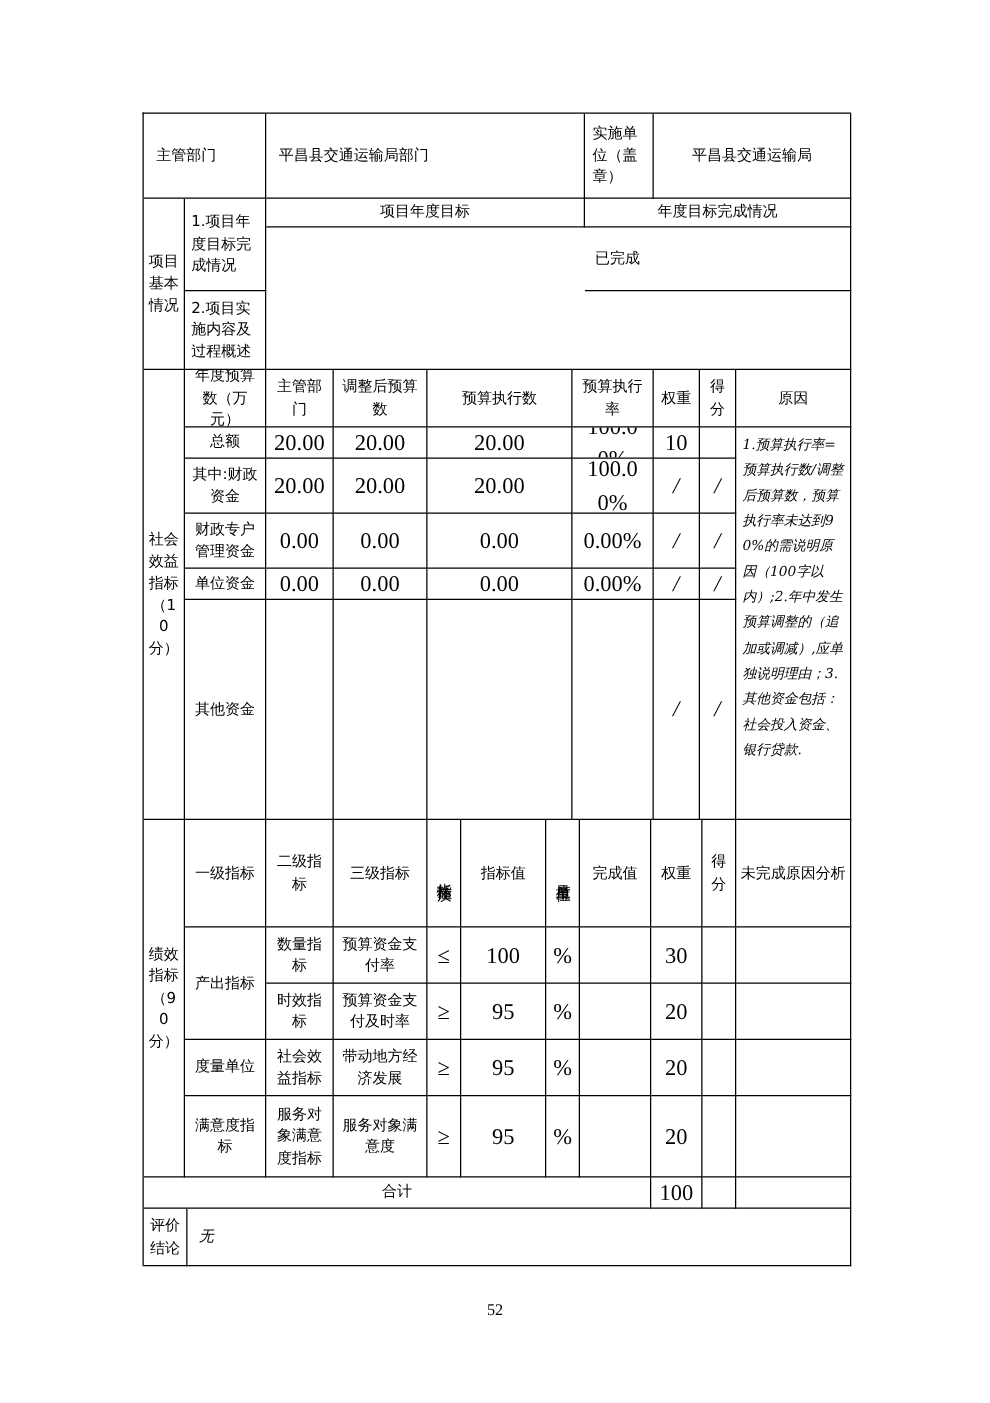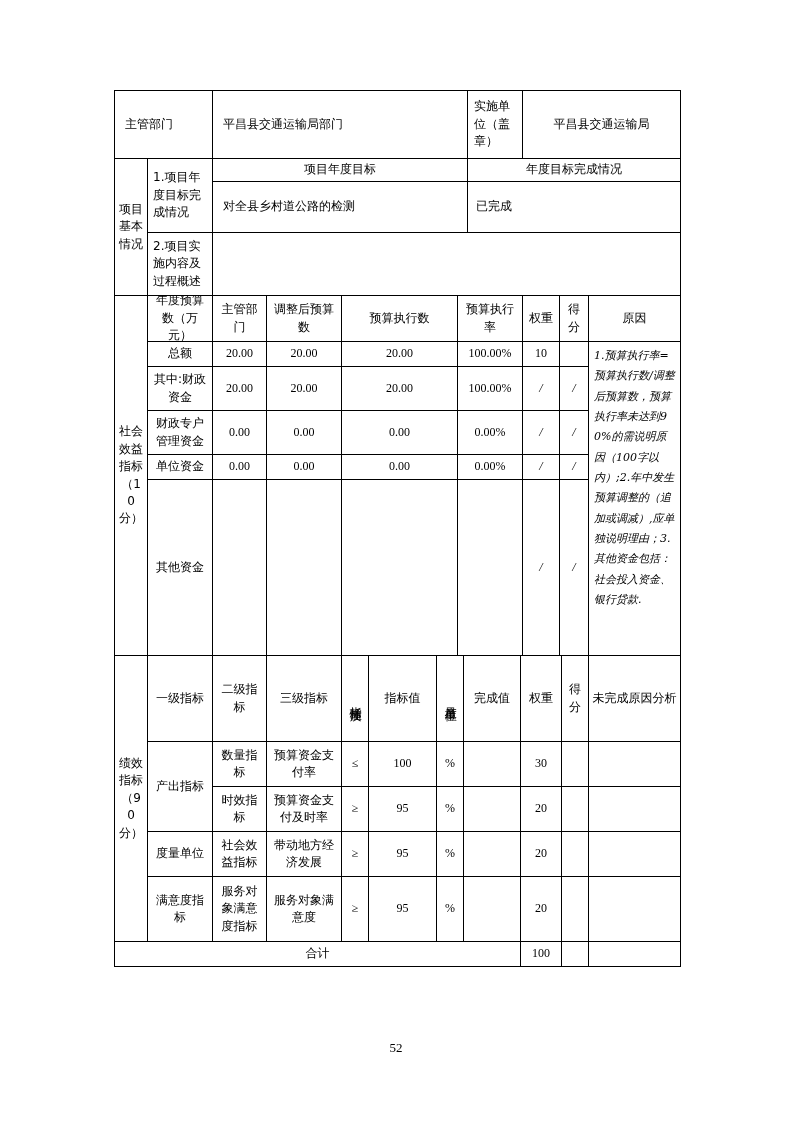--- a/index.html
+++ b/index.html
@@ -15,21 +15,21 @@
   }
   .sec{display:grid;}
   .c{
     box-sizing:border-box;
     border-right:1px solid #000;border-bottom:1px solid #000;
     display:flex;align-items:center;justify-content:center;
     text-align:center;padding:2px 3px;overflow:hidden;word-break:break-all;
   }
   .left{justify-content:flex-start;text-align:left;}
   .pad-l{padding-left:10px;}
-  .num{font-family:"Liberation Serif",serif;font-size:12px;}
+  .num{font-family:"Liberation Serif",serif;font-size:18px;}
   .ital{font-style:italic;}
   .vert span{writing-mode:vertical-rl;text-orientation:upright;letter-spacing:1px;}
   .reason-cell{
     font-style:italic;font-size:11px;line-height:1.85;
     align-items:flex-start;justify-content:flex-start;text-align:left;
     padding:4px 5px;font-family:"DejaVu Serif",serif;
   }
   .sec-a{grid-template-columns:98px 255px 55px 158px;grid-template-rows:68px;}
   .sec-b{grid-template-columns:33px 65px 255px 213px;grid-template-rows:23px 51px 63px;}
   .sec-c{grid-template-columns:33px 65px 54px 75px 116px 65px 37px 29px 92px;
@@ -52,21 +52,20 @@
     <div class="c left pad-l">平昌县交通运输局部门</div>
     <div class="c left" style="padding:4px 6px;">实施单位（盖章）</div>
     <div class="c">平昌县交通运输局</div>
   </div>
 
   <div class="sec sec-b">
     <div class="c" style="grid-area:1/1/4/2;">项目基本情况</div>
     <div class="c left" style="grid-area:1/2/3/3;padding:2px 5px;">1.项目年度目标完成情况</div>
     <div class="c" style="grid-area:1/3/2/4;">项目年度目标</div>
     <div class="c" style="grid-area:1/4/2/5;">年度目标完成情况</div>
-    <div class="c left pad-l" style="grid-area:2/3/3/4;">对全县乡村道公路的检测</div>
     <div class="c left" style="grid-area:2/4/3/5;padding-left:8px;">已完成</div>
     <div class="c left" style="grid-area:3/2/4/3;padding:2px 5px;">2.项目实施内容及过程概述</div>
     <div class="c left" style="grid-area:3/3/4/5;"></div>
   </div>
 
   <div class="sec sec-c">
     <div class="c" style="grid-area:1/1/7/2;">社会效益指标（10分）</div>
 
     <div class="c" style="grid-area:1/2;">年度预算数（万元）</div>
     <div class="c" style="grid-area:1/3;">主管部门</div>
@@ -180,16 +179,20 @@
     <div class="c num" style="grid-area:5/9;">20</div>
     <div class="c" style="grid-area:5/10;"></div>
     <div class="c" style="grid-area:5/11;"></div>
 
     <div class="c" style="grid-area:6/1/7/9;">合计</div>
     <div class="c num" style="grid-area:6/9;">100</div>
     <div class="c" style="grid-area:6/10;"></div>
     <div class="c" style="grid-area:6/11;"></div>
   </div>
 
+  <div class="sec sec-e">
+    <div class="c">评价结论</div>
+    <div class="c left ital" style="padding-left:9px;font-family:'DejaVu Serif',serif;">无</div>
+  </div>
 
 </div>
 
 <div class="page-num">52</div>
 
 </body></html>

